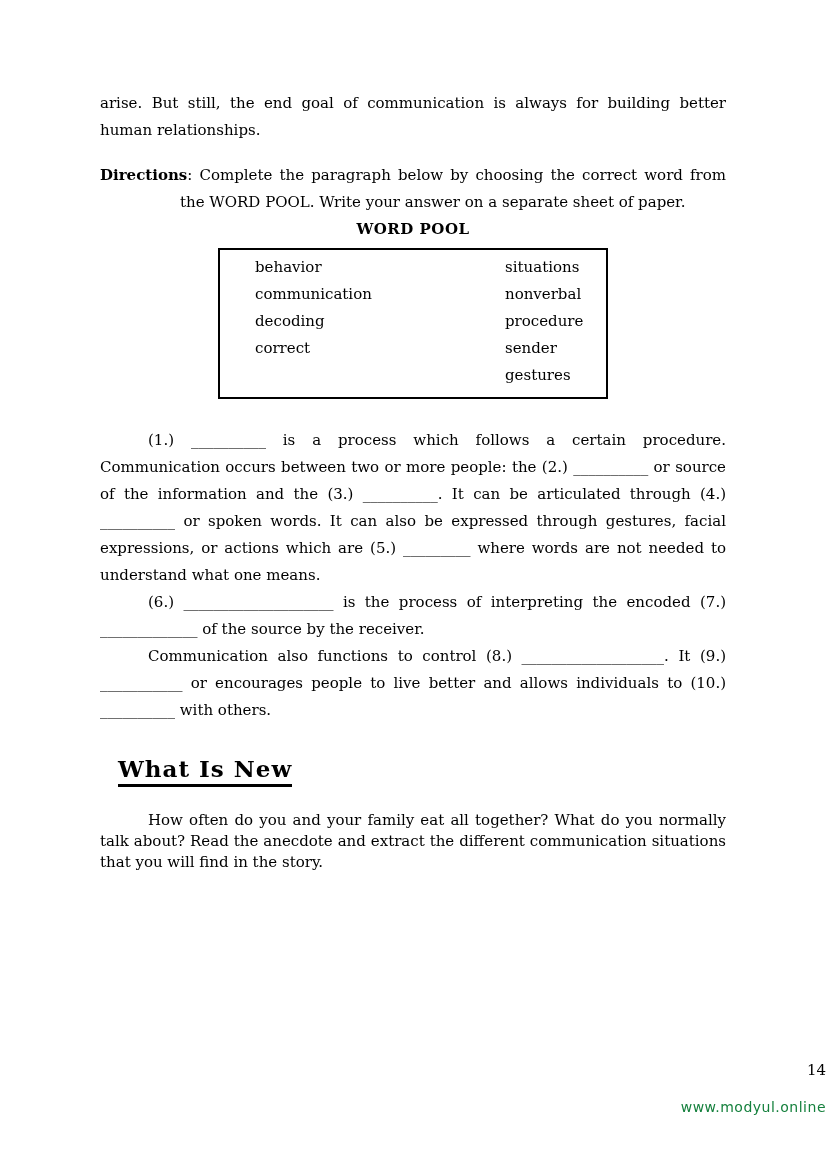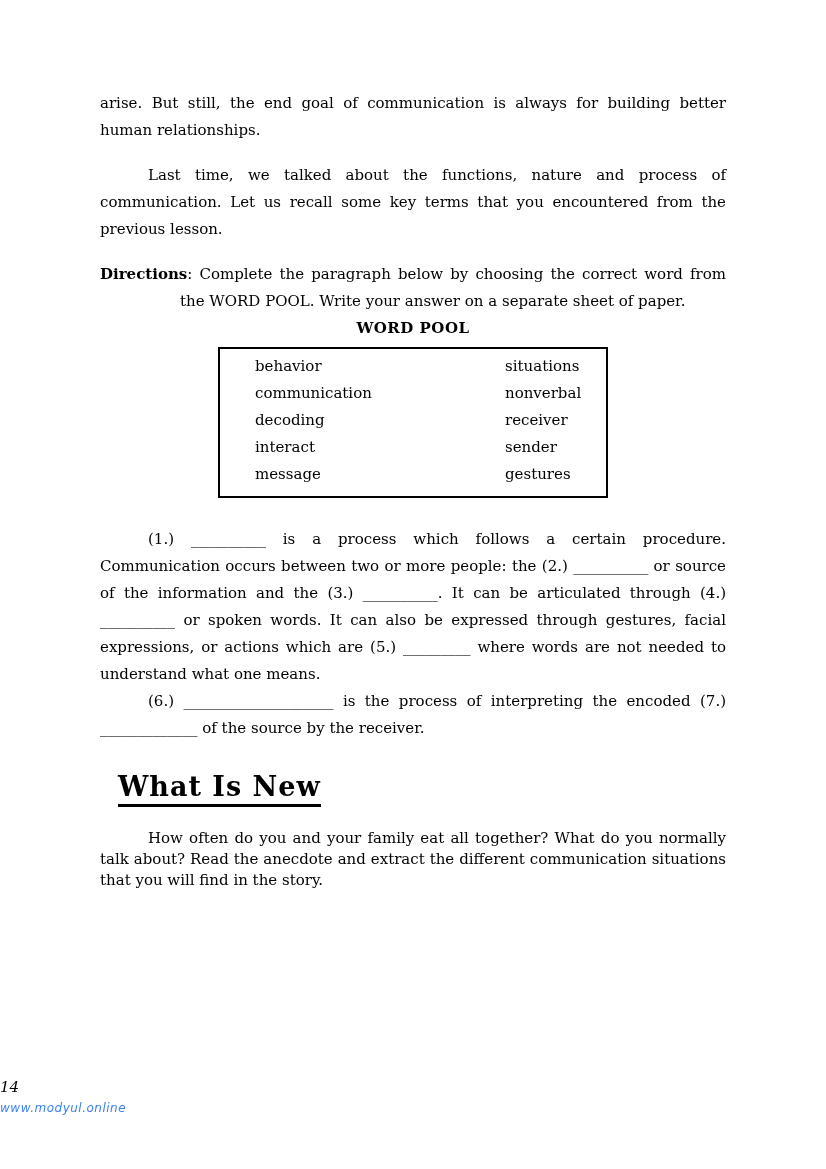--- a/index.html
+++ b/index.html
@@ -45,87 +45,85 @@
     grid-template-columns: 250px 1fr;
   }
   .wp-col { display: flex; flex-direction: column; }
   .wp-item { line-height: 27px; }
 
   .fill { margin-top: 28px; }
   .fill p { margin: 0; }
 
   .what-new {
     margin: 30px 0 0 18px;
-    font-size: 27px;
+    font-size: 23px;
     font-weight: bold;
     letter-spacing: 1px;
     line-height: 30px;
   }
   .what-new .hl {
     border-bottom: 3px solid #000000;
     padding-bottom: 2px;
   }
 
   .outro {
     margin-top: 26px;
     line-height: 21px;
     text-align: justify;
   }
 
   .footer {
     position: absolute;
     left: 0;
     right: 0;
     bottom: 26px;
-    text-align: left;
-    font-style: italic;
+    text-align: right;
   }
   .page-number { font-size: 15px; line-height: 18px; }
   .watermark {
-    margin-top: 5px;
+    margin-top: 20px;
     font-family: "DejaVu Sans", "Liberation Sans", sans-serif;
-    font-size: 12px;
-    color: #3b82f6;
+    font-size: 14px;
+    color: #15803d;
     letter-spacing: 0.5px;
   }
 </style>
 </head>
 <body>
 
 <div class="page">
   <div class="content">
 
     <p class="para">arise. But still, the end goal of communication is always for building better human relationships.</p>
 
-    <p class="para indent para-gap">Last time, we talked about the functions, nature and process of communication. Let us recall some key terms that you encountered from the previous lesson.</p>
 
     <p class="directions"><span class="bold">Directions</span><span>: Complete the paragraph below by choosing the correct word from the WORD POOL. Write your answer on a separate sheet of paper.</span></p>
 
     <div class="wp-title">WORD POOL</div>
 
     <div class="wp-box">
       <div class="wp-col">
         <span class="wp-item">behavior</span>
         <span class="wp-item">communication</span>
         <span class="wp-item">decoding</span>
-        <span class="wp-item">interact</span>
-        <span class="wp-item">message</span>
+        <span class="wp-item">correct</span>
       </div>
       <div class="wp-col">
         <span class="wp-item">situations</span>
         <span class="wp-item">nonverbal</span>
-        <span class="wp-item">receiver</span>
+        <span class="wp-item">procedure</span>
         <span class="wp-item">sender</span>
         <span class="wp-item">gestures</span>
       </div>
     </div>
 
     <div class="fill">
       <p class="para indent">(1.) __________ is a process which follows a certain procedure. Communication occurs between two or more people: the (2.) __________ or source of the information and the (3.) __________. It can be articulated through (4.) __________ or spoken words. It can also be expressed through gestures, facial expressions, or actions which are (5.) _________ where words are not needed to understand what one means.</p>
       <p class="para indent">(6.) ____________________ is the process of interpreting the encoded (7.) _____________ of the source by the receiver.</p>
+      <p class="para indent">Communication also functions to control (8.) ___________________. It (9.) ___________ or encourages people to live better and allows individuals to (10.) __________ with others.</p>
     </div>
 
     <h2 class="what-new"><span class="hl">What Is New</span></h2>
 
     <p class="outro indent">How often do you and your family eat all together? What do you normally talk about? Read the anecdote and extract the different communication situations that you will find in the story.</p>
 
   </div>
 
   <div class="footer">
     <div class="page-number">14</div>

